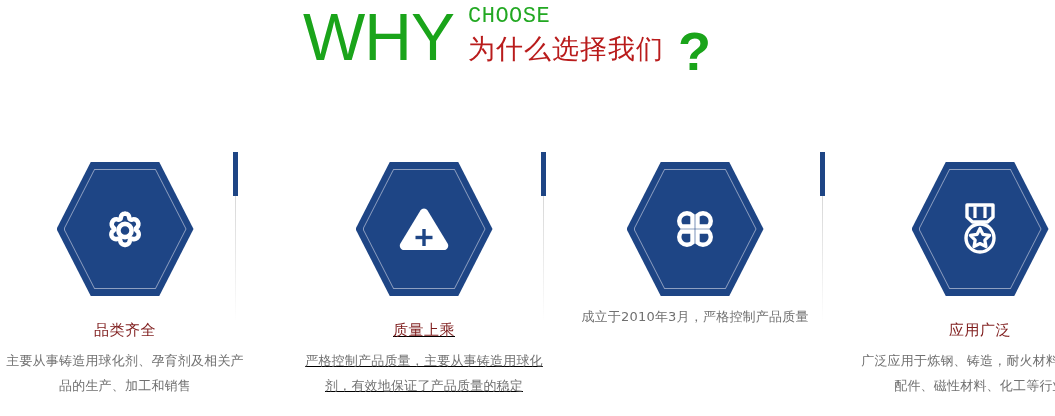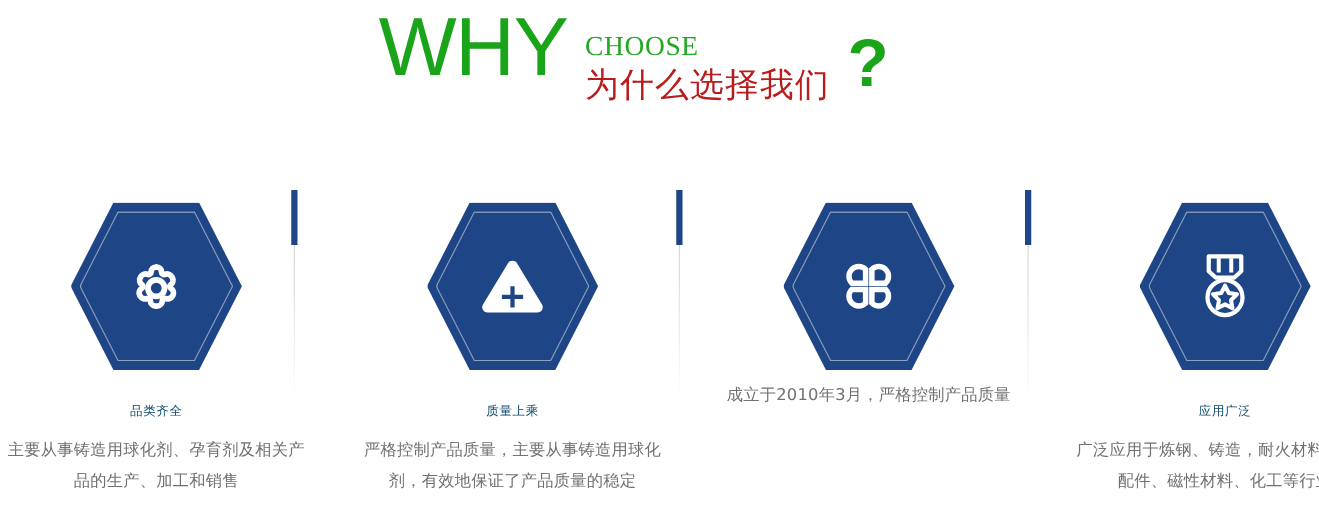--- a/index.html
+++ b/index.html
@@ -43,22 +43,21 @@
     display: flex;
     flex-direction: column;
     margin-left: 14px;
     margin-top: 2px;
   }
   .choose-word {
     font-size: 22px;
     line-height: 26px;
     color: #22a822;
     letter-spacing: 0.5px;
-    font-family: Liberation Serif, serif;
-    margin-top: 20px;
+    font-family: Liberation Mono, monospace;
   }
   .cn-sub {
     font-size: 27px;
     line-height: 34px;
     color: #b91c1c;
     font-family: "DejaVu Sans", "Liberation Sans", sans-serif;
     letter-spacing: 1px;
     margin-top: 2px;
   }
   .qmark {
@@ -79,21 +78,21 @@
     width: 1055px;
     height: 266px;
   }
   .col {
     position: absolute;
     top: 0;
     width: 250px;
     text-align: center;
   }
   .col-0 { left: 0px; }
-  .col-1 { left: 285px; }
+  .col-1 { left: 299px; text-decoration: underline; }
   .col-2 { left: 570px; }
   .col-3 { left: 855px; }
 
   
   .hex-wrap {
     position: relative;
     width: 137px;
     height: 134px;
     margin: 12px auto 0 auto;
   }
@@ -129,23 +128,23 @@
     left: 0; top: 0; right: 0; bottom: 0;
     display: flex;
     align-items: center;
     justify-content: center;
   }
   .hex-icon svg { display: block; }
 
   
   .col-title {
     margin-top: 24px;
-    font-size: 10px;
+    font-size: 15px;
     line-height: 20px;
-    color: #0c4a6e;
+    color: #7f1d1d;
     font-family: "DejaVu Sans", "Liberation Sans", sans-serif;
     letter-spacing: 0.5px;
   }
   .col-desc {
     margin-top: 8px;
     font-size: 13px;
     line-height: 25px;
     color: #707070;
     font-family: "DejaVu Sans", "Liberation Sans", sans-serif;
     letter-spacing: 0.2px;

